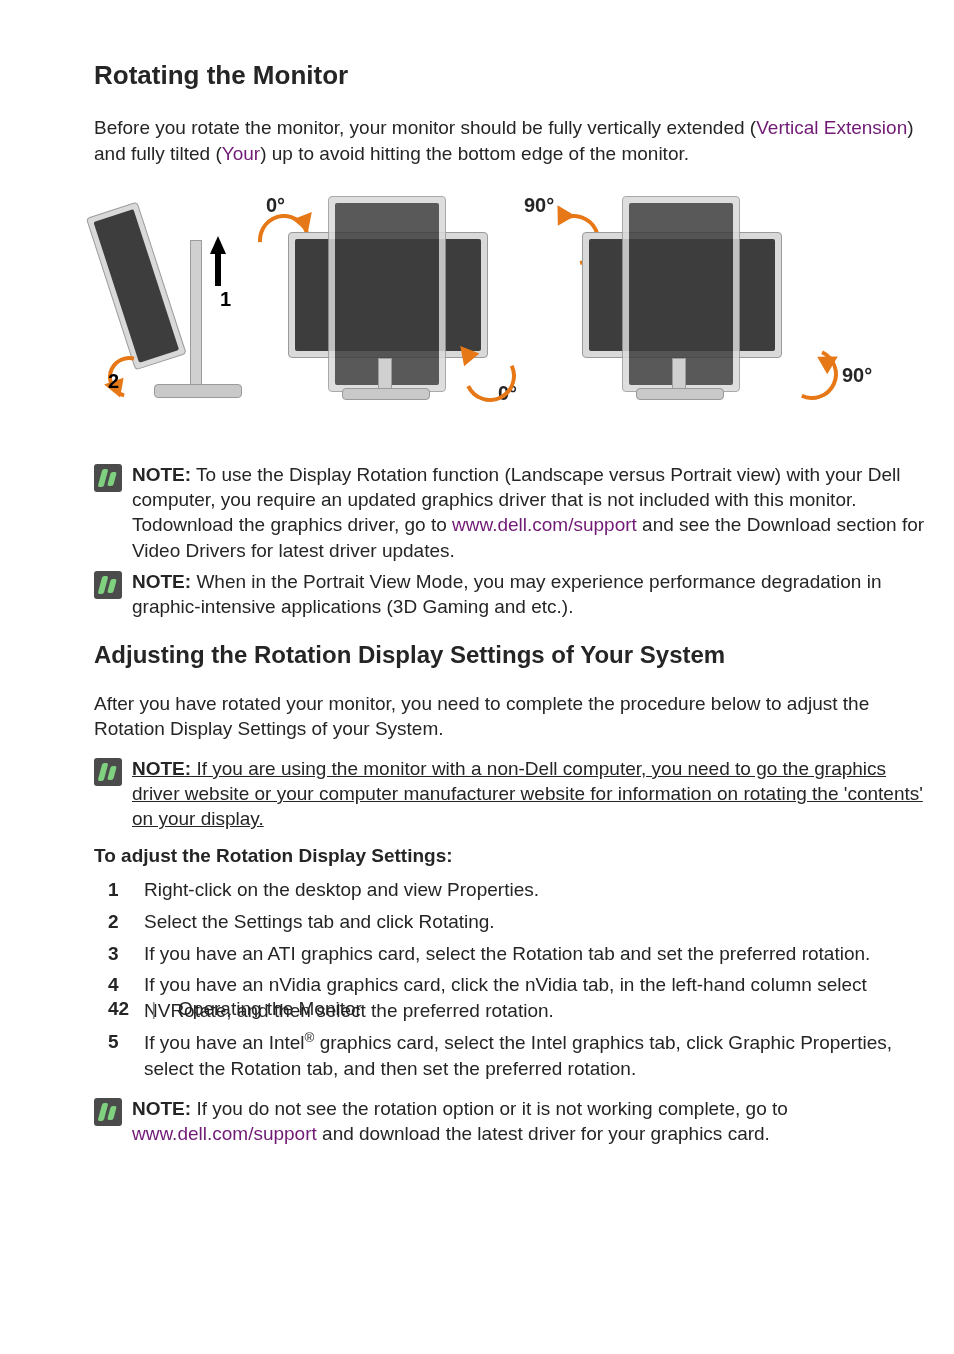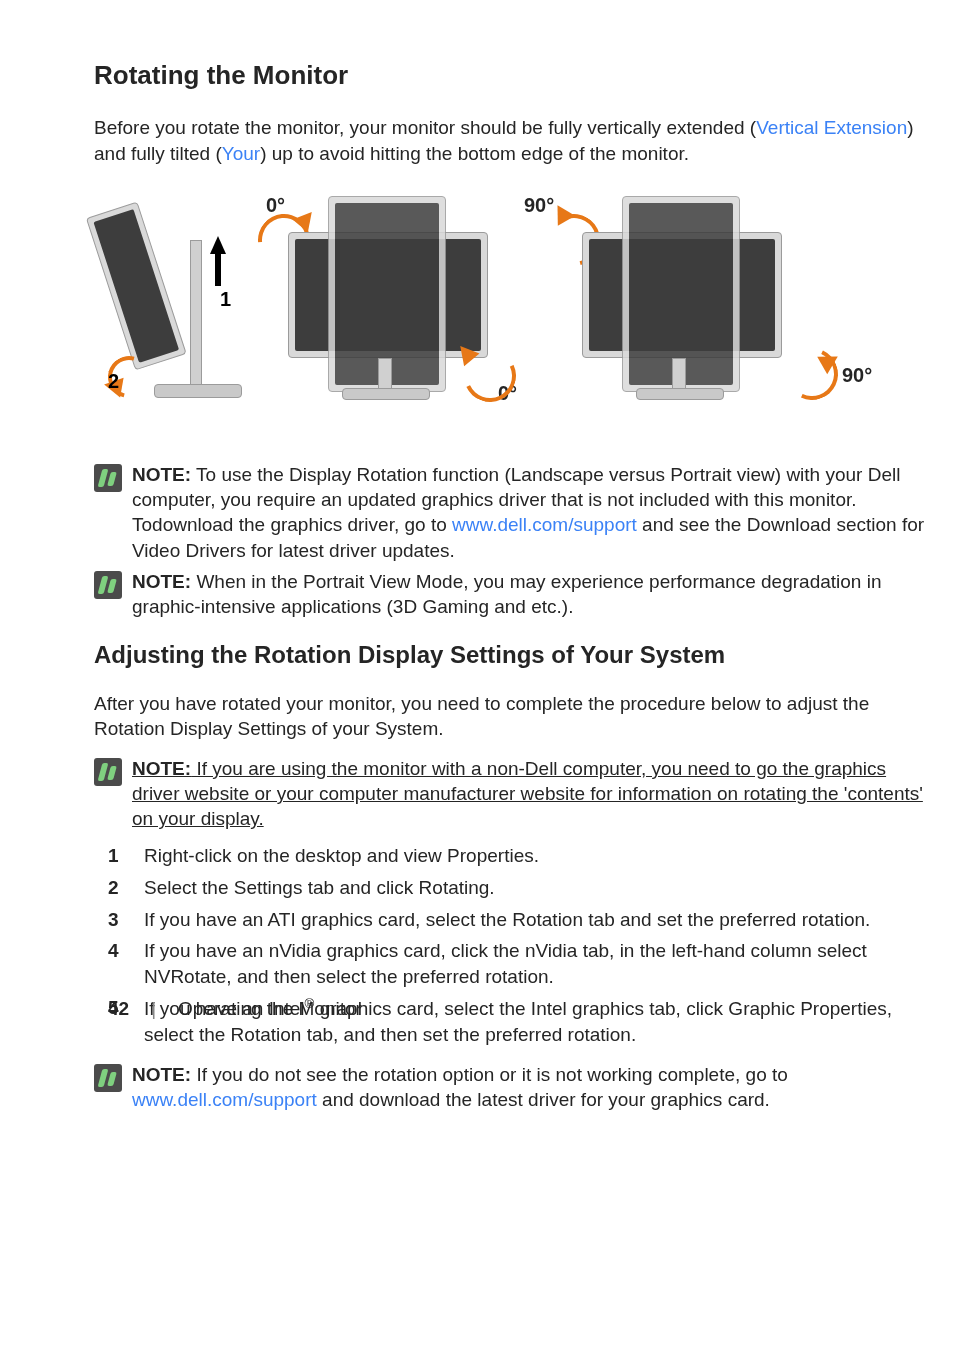--- a/index.html
+++ b/index.html
@@ -27,21 +27,21 @@
   .h1 {
     font-size: 24px;
     font-weight: 700;
     margin: 22px 0 22px 0;
   }
   .p {
     font-size: 19px;
     line-height: 1.35;
     margin: 0 0 14px 0;
   }
-  .link { color: #3b82f6; }
+  .link { color: #701a75; }
   .bold { font-weight: 700; }
   .figure {
     width: 100%;
     height: 256px;
     margin: 4px 0 26px 0;
     position: relative;
   }
   
   .mon {
     position: absolute;
@@ -276,20 +276,21 @@
 
   <div class="p">After you have rotated your monitor, you need to complete the procedure below to adjust the Rotation Display Settings of your System.</div>
 
   <div class="note-row" style="margin-bottom:12px;text-decoration:underline;">
     <div class="note-icon"></div>
     <div class="note-body">
       <span class="bold">NOTE:</span><span> If you are using the monitor with a non-Dell computer, you need to go the graphics driver website or your computer manufacturer website for information on rotating the 'contents' on your display.</span>
     </div>
   </div>
 
+  <div class="proc-title">To adjust the Rotation Display Settings:</div>
 
   <ul class="ol">
     <li>
       <span class="n">1</span>
       <span class="t">Right-click on the desktop and view Properties.</span>
     </li>
     <li>
       <span class="n">2</span>
       <span class="t">Select the Settings tab and click Rotating.</span>
     </li>

